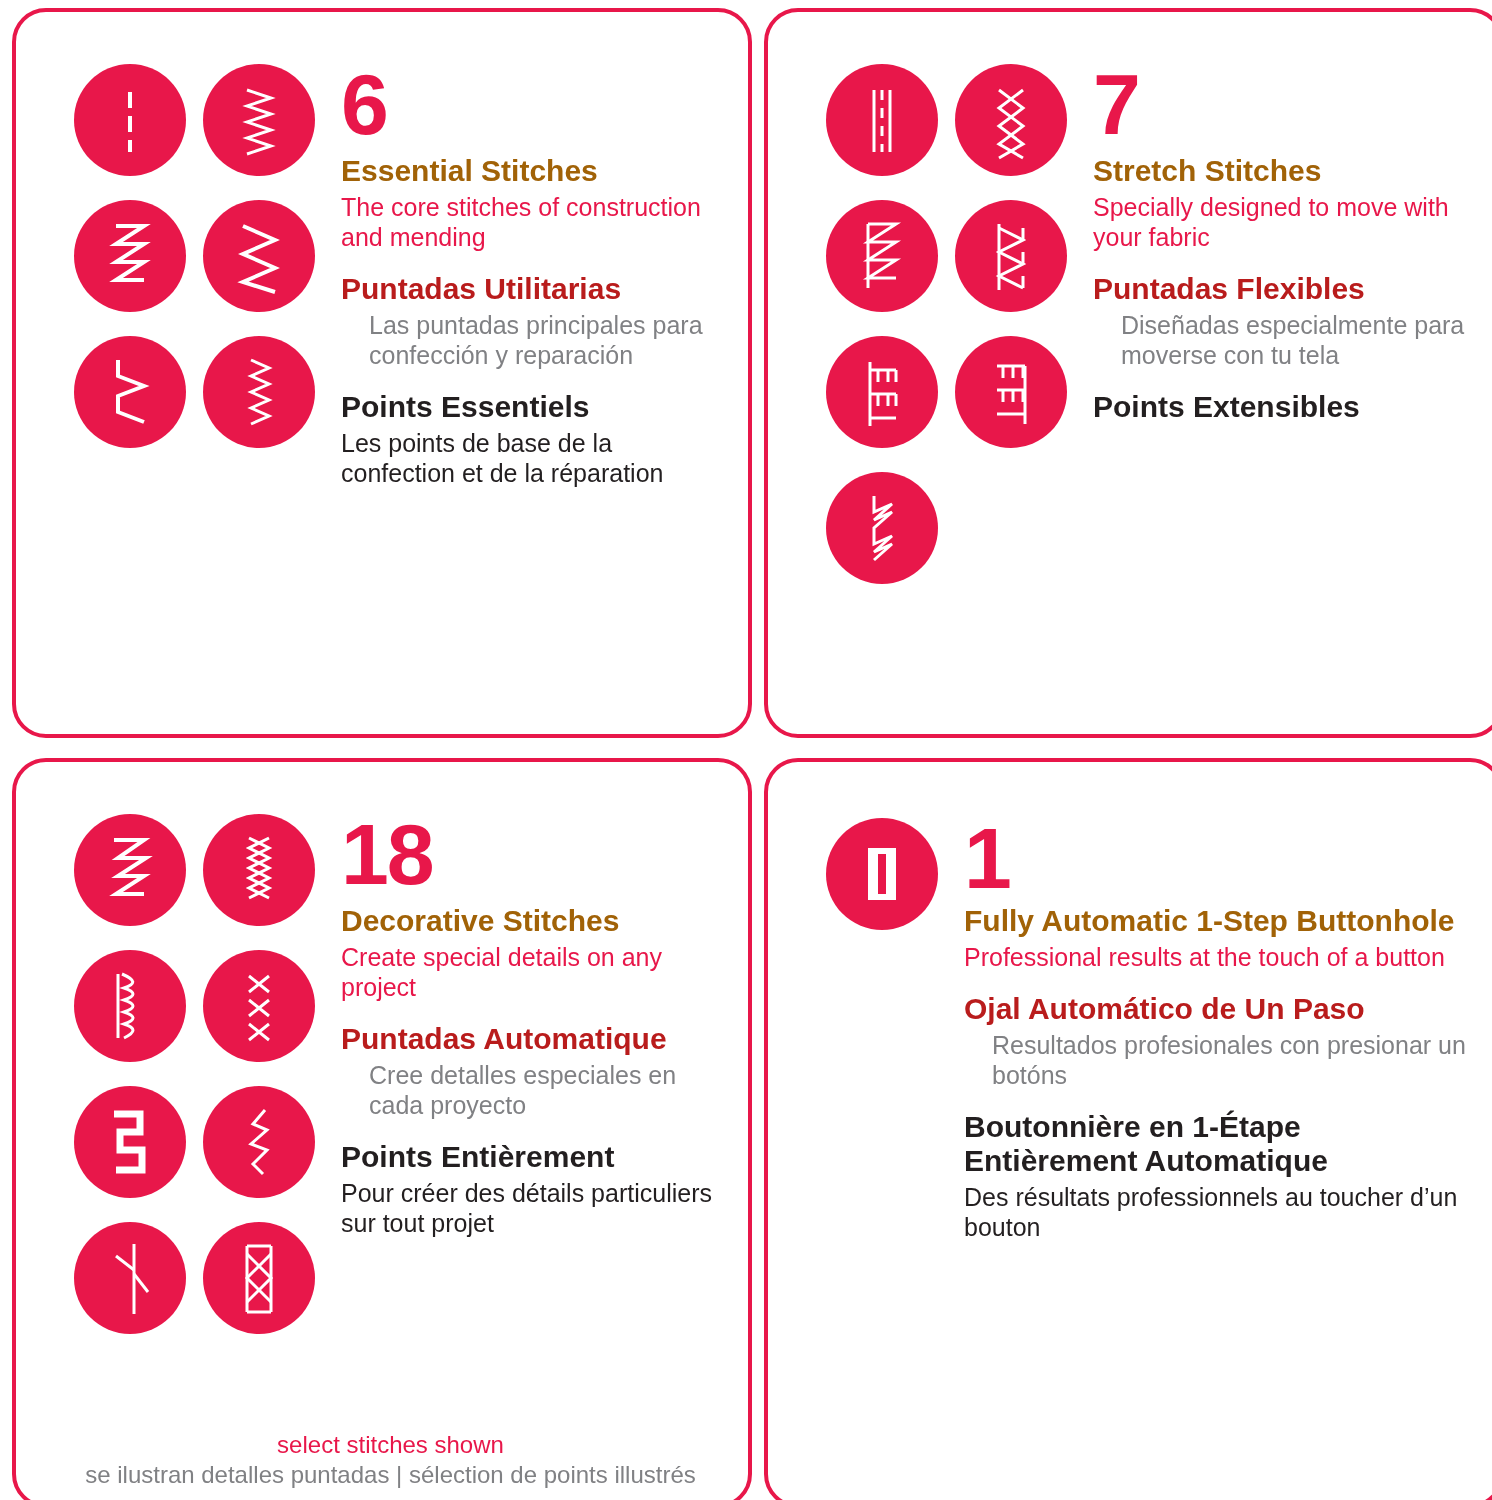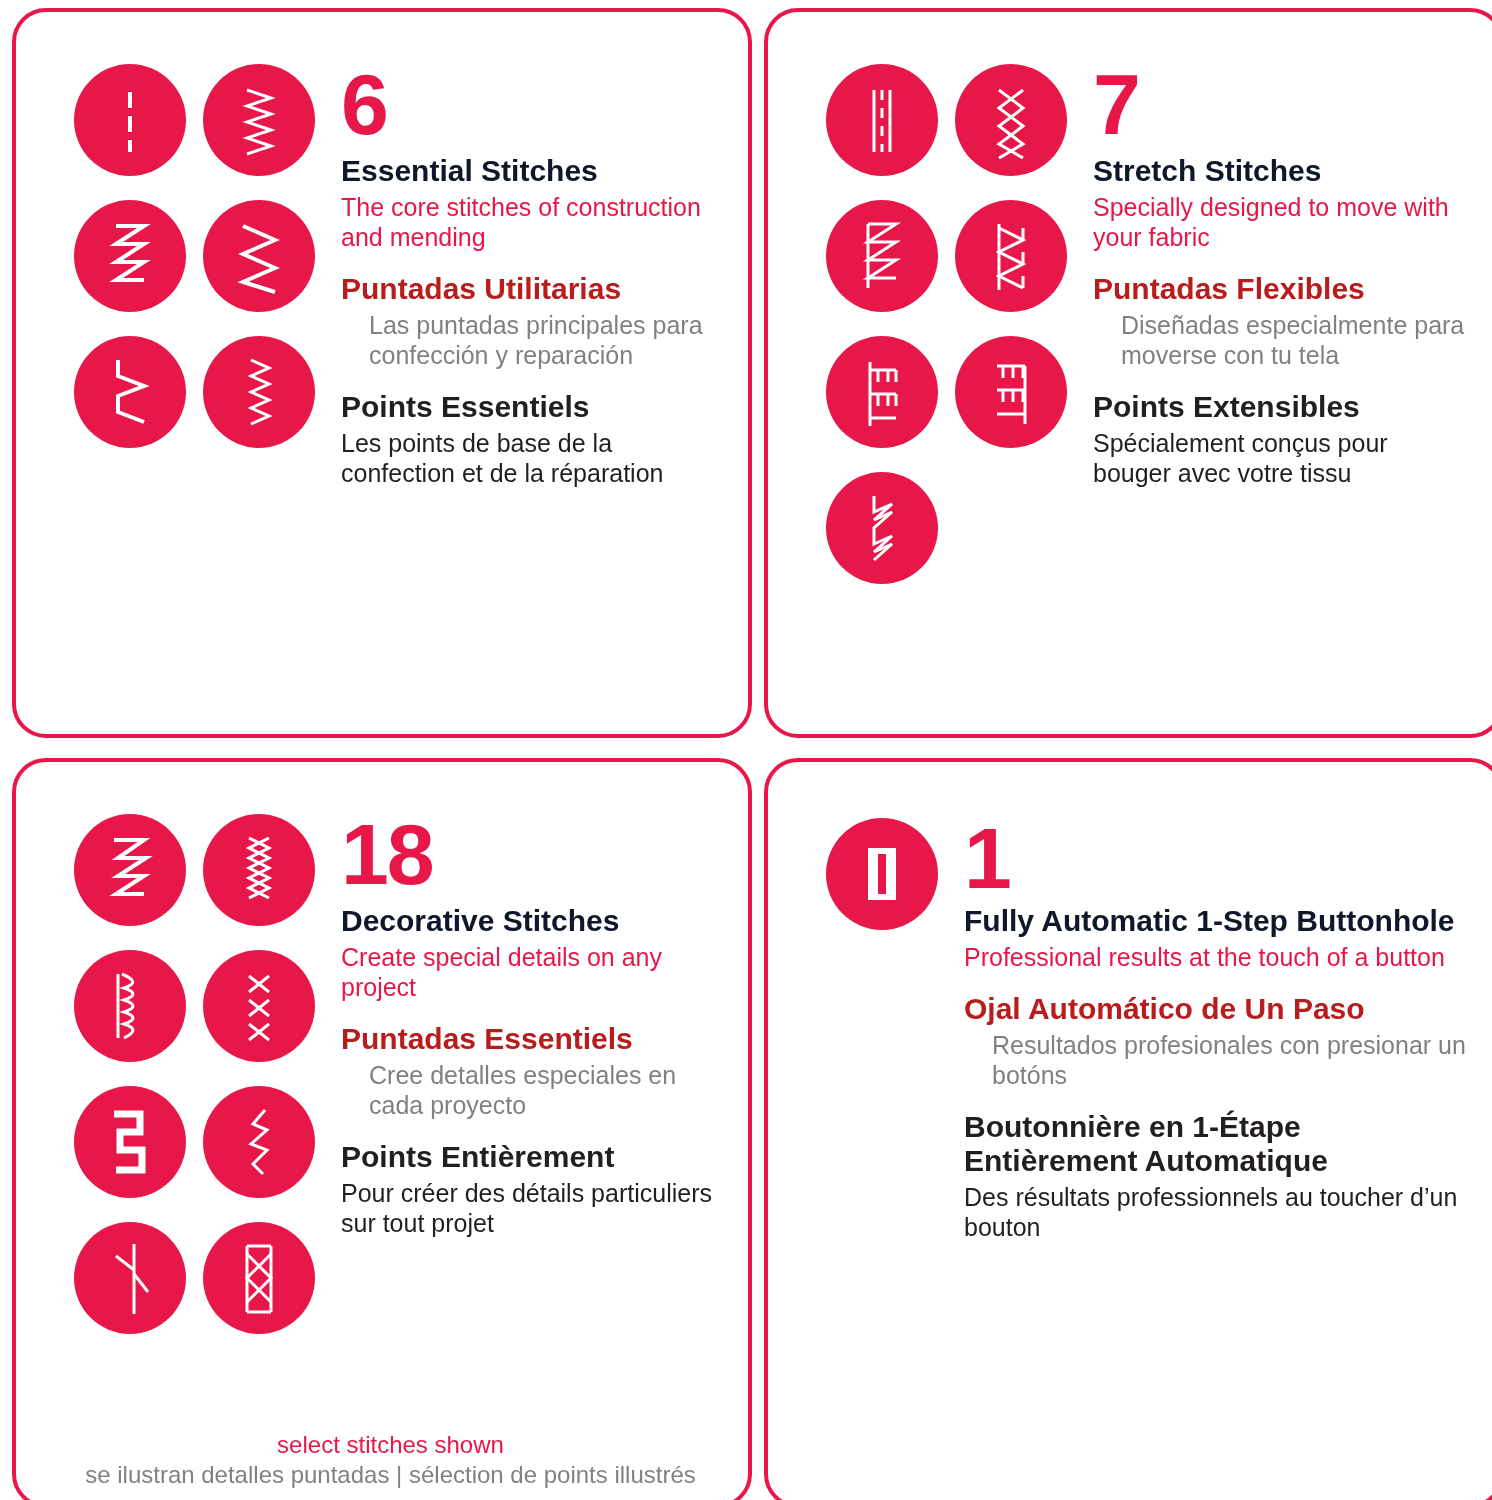--- a/index.html
+++ b/index.html
@@ -63,21 +63,21 @@
   .big-num {
     color: #e8174a;
     font-size: 86px;
     font-weight: bold;
     line-height: 0.84;
     letter-spacing: -1px;
     margin: 4px 0 14px 0;
   }
   .big-num.wide { letter-spacing: -2px; }
   .h-en {
-    color: #0f172a;
+    color: #a16207;
     font-size: 30px;
     font-weight: bold;
     line-height: 1.13;
     margin-bottom: 4px;
   }
   .p-en {
     color: #e8174a;
     font-size: 25px;
     line-height: 1.2;
     margin-bottom: 20px;
@@ -256,21 +256,20 @@
             </svg>
         </div>
       </div>
       <div class="text">
         <div class="big-num">7</div>
         <div class="h-en">Stretch Stitches</div>
         <div class="p-en">Specially designed to move with your fabric</div>
         <div class="h-es">Puntadas Flexibles</div>
         <div class="p-es">Diseñadas especialmente para moverse con tu tela</div>
         <div class="h-fr">Points Extensibles</div>
-        <div class="p-fr">Spécialement conçus pour bouger avec votre tissu</div>
       </div>
     </div>
   </div>
 
   <div class="card card-3">
     <div class="card-inner">
       <div class="icons">
         <div class="icon">
           <svg width="112" height="112" viewBox="0 0 112 112">
               <g stroke="#fff" stroke-width="4" fill="none">
@@ -334,21 +333,21 @@
             <path d="M44 32 L68 56 L44 80 L68 56 Z"></path>
             <path d="M68 32 L44 56 L68 80"></path>
           </g>
             </svg>
         </div>
       </div>
       <div class="text">
         <div class="big-num wide">18</div>
         <div class="h-en">Decorative Stitches</div>
         <div class="p-en">Create special details on any project</div>
-        <div class="h-es">Puntadas Essentiels</div>
+        <div class="h-es">Puntadas Automatique</div>
         <div class="p-es">Cree detalles especiales en cada proyecto</div>
         <div class="h-fr">Points Entièrement</div>
         <div class="p-fr">Pour créer des détails particuliers sur tout projet</div>
       </div>
     </div>
     <div class="footnote">
       <div class="fn-en">select stitches shown</div>
       <div class="fn-other">se ilustran detalles puntadas | sélection de points illustrés</div>
     </div>
   </div>

